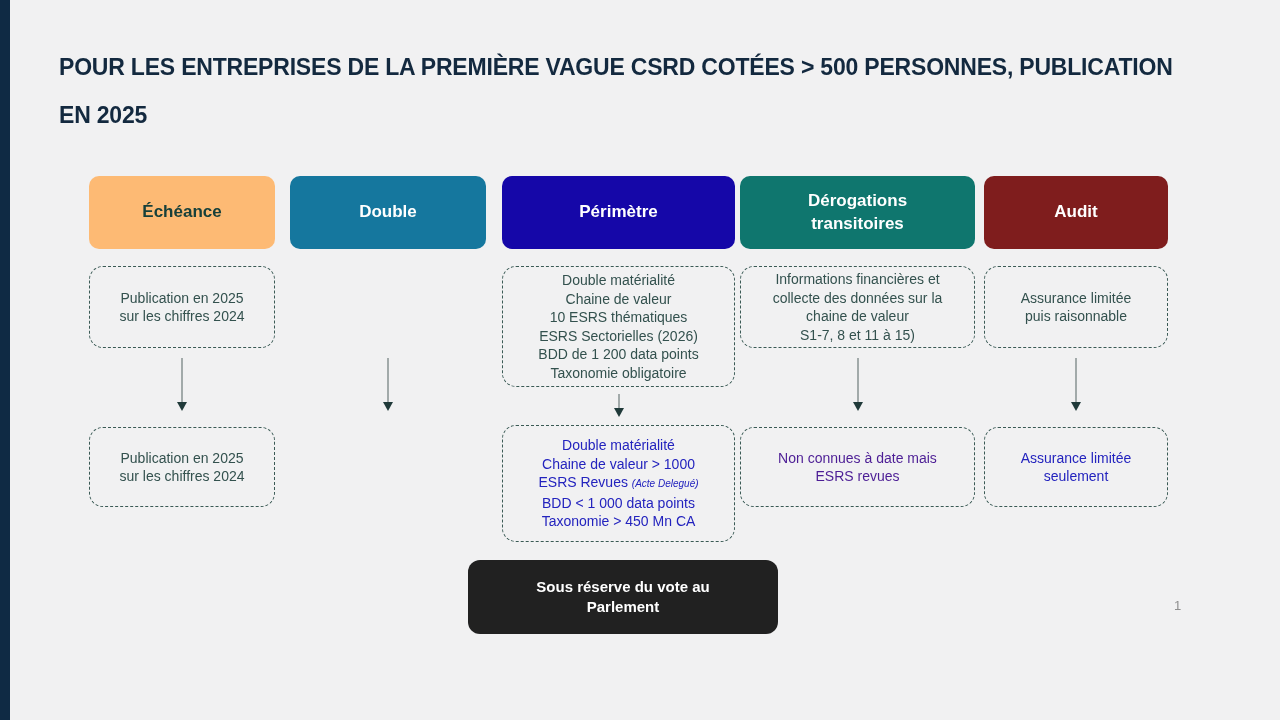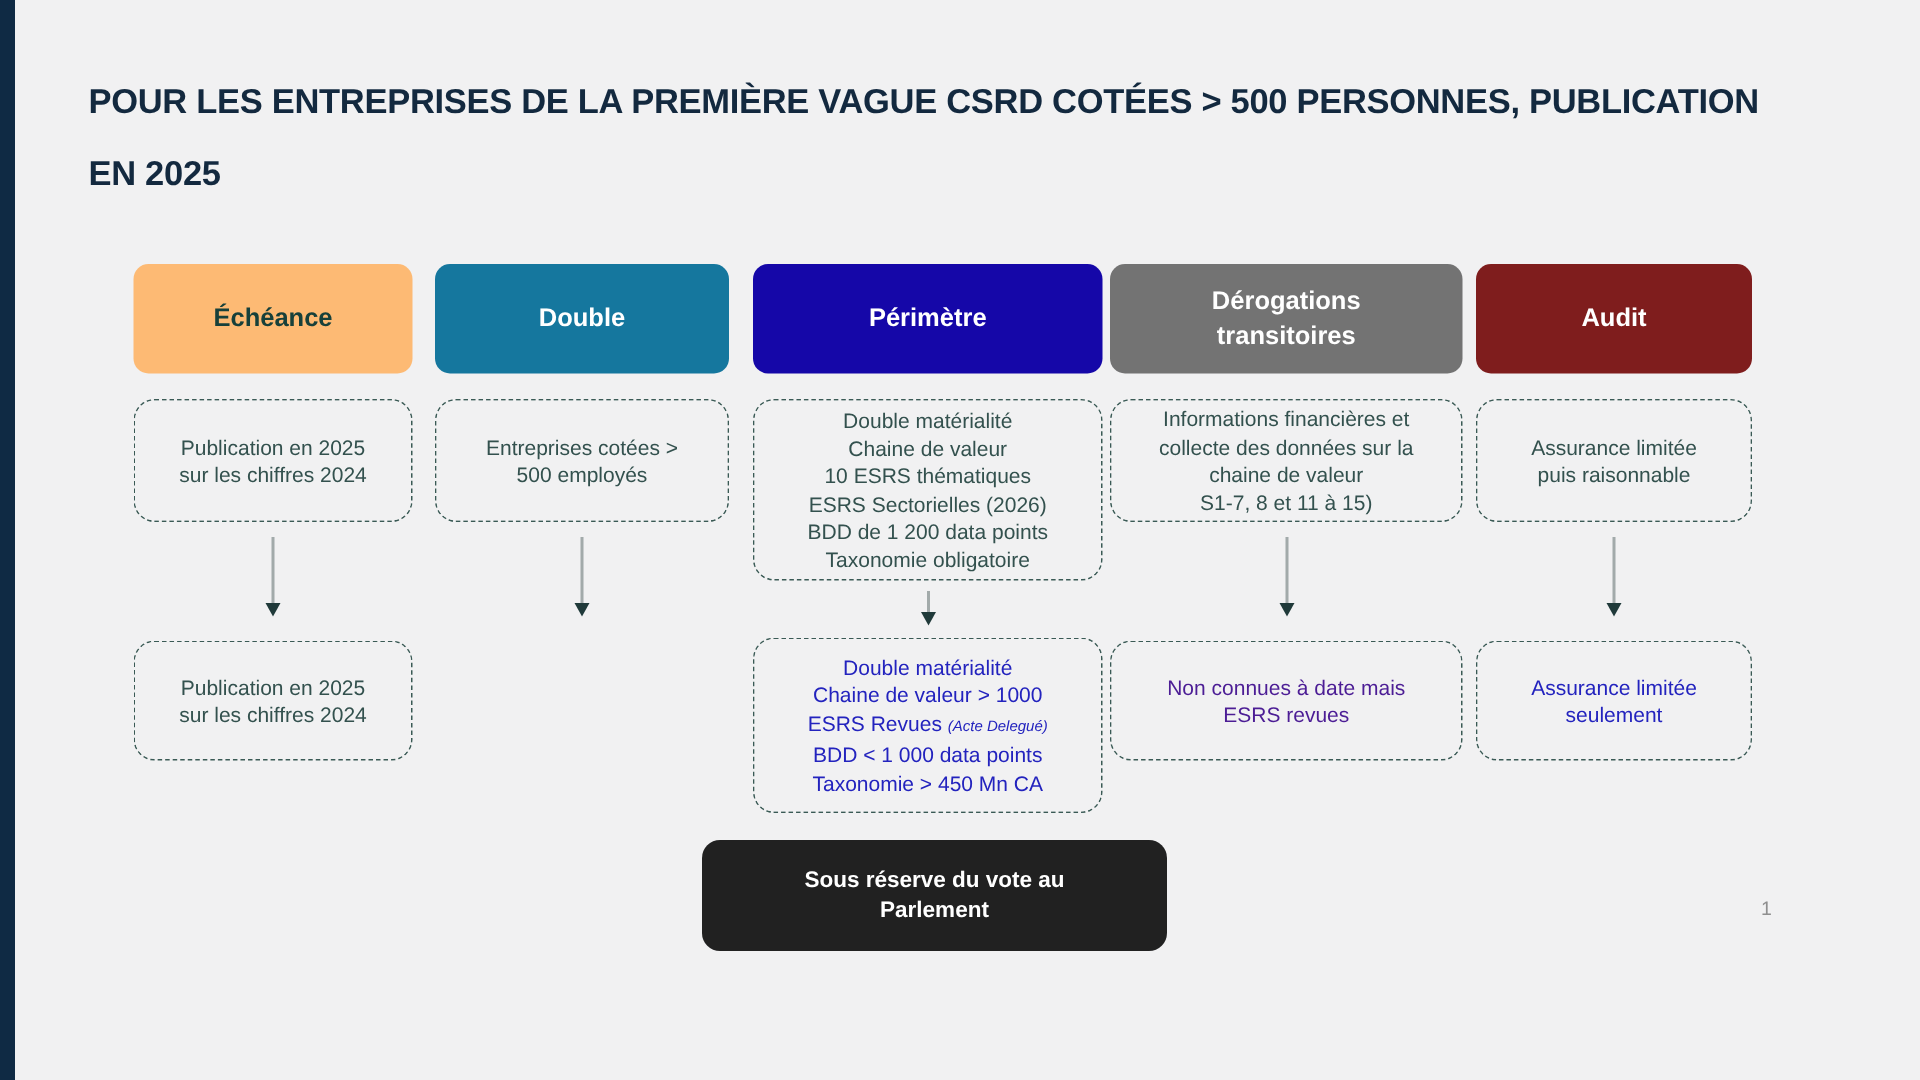--- a/index.html
+++ b/index.html
@@ -83,22 +83,20 @@
   <div class="arrow">
       <div class="shaft"></div>
       <div class="tip"></div>
     </div>
   <div class="box box2" style="color: rgb(51, 81, 78);">Publication en 2025
 sur les chiffres 2024</div>
 </div>
 
 <div class="col c1">
   <div class="hdr" style="background: rgb(21, 119, 158); color: rgb(255, 255, 255);">Double</div>
-  <div class="box box1">Entreprises cotées &gt;
-500 employés</div>
   <div class="arrow">
       <div class="shaft"></div>
       <div class="tip"></div>
     </div>
 </div>
 
 <div class="col c2">
   <div class="hdr" style="background: rgb(21, 7, 168); color: rgb(255, 255, 255);">Périmètre</div>
   <div class="box box1">Double matérialité
 Chaine de valeur
@@ -113,21 +111,21 @@
   <div class="box box2" style="color: rgb(35, 35, 190);">
     <div>Double matérialité
 Chaine de valeur &gt; 1000</div>
     <div><span>ESRS Revues</span> <span class="esrs-small">(Acte Delegué)</span></div>
     <div>BDD &lt; 1 000 data points
 Taxonomie &gt; 450 Mn CA</div>
   </div>
 </div>
 
 <div class="col c3">
-  <div class="hdr" style="background: #737373; color: rgb(255, 255, 255);">Dérogations
+  <div class="hdr" style="background: #0f766e; color: rgb(255, 255, 255);">Dérogations
 transitoires</div>
   <div class="box box1">Informations financières et
 collecte des données sur la
 chaine de valeur
 S1-7, 8 et 11 à 15)</div>
   <div class="arrow">
       <div class="shaft"></div>
       <div class="tip"></div>
     </div>
   <div class="box box2" style="color: #4c1d95;">Non connues à date mais

